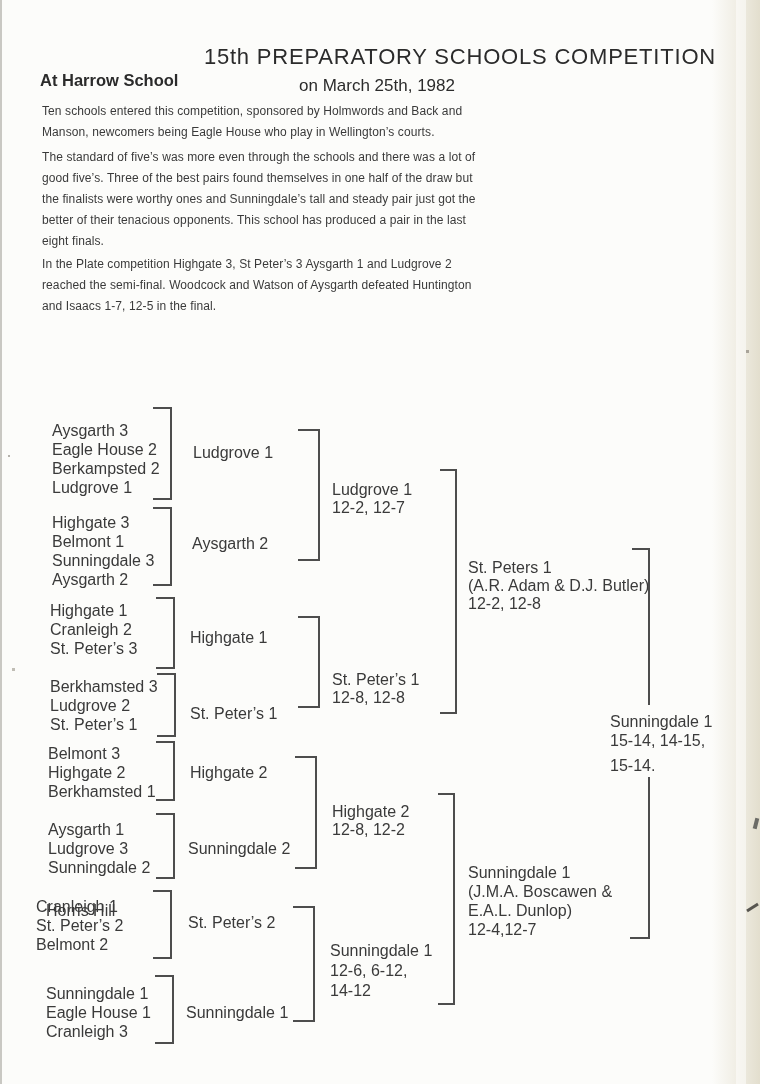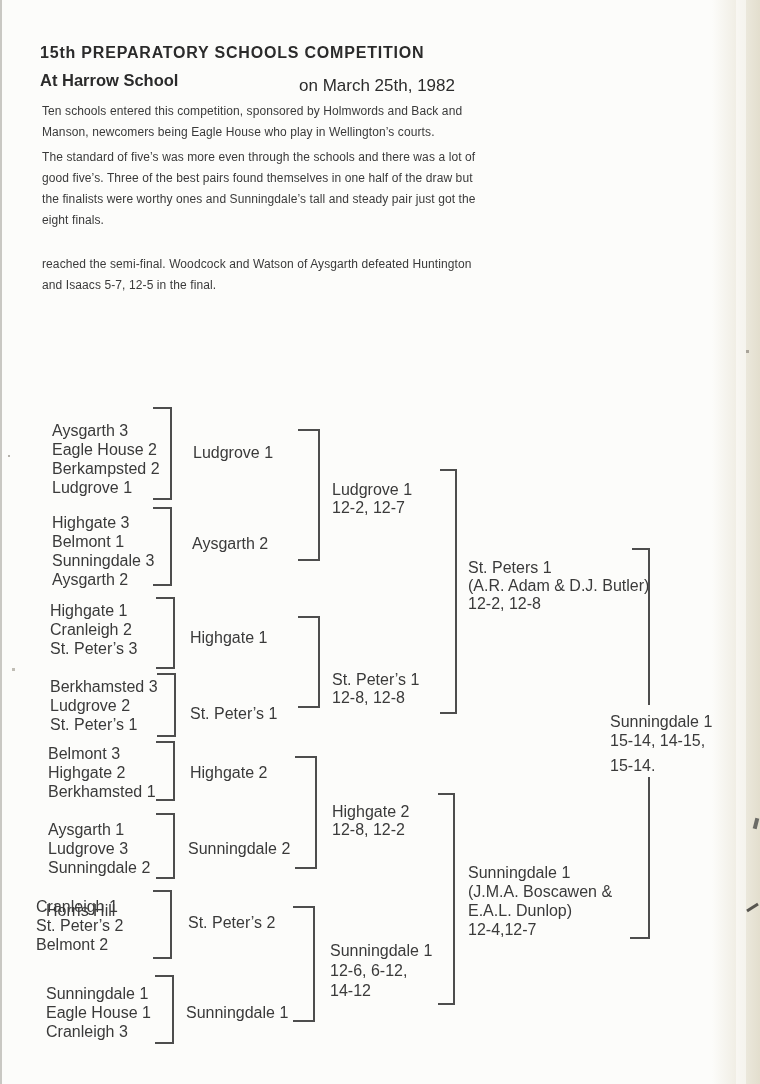--- a/index.html
+++ b/index.html
@@ -17,22 +17,22 @@
     font-family:"Liberation Sans", sans-serif;
     color:var(--ink);
   }
   
   .left-edge{position:absolute;left:0;top:0;width:2px;height:1084px;background:#c9c8c3;}
   .right-shade{position:absolute;right:0;top:0;width:48px;height:1084px;
     background:linear-gradient(to right, rgba(231,227,213,0) 0%, rgba(229,224,208,0.55) 55%, rgba(224,219,201,0.9) 100%);}
   .right-shade2{position:absolute;right:14px;top:0;width:10px;height:1084px;background:rgba(255,255,255,0.5);}
   .speck{position:absolute;background:#57554f;}
   
-  .hdr-title{position:absolute;left:40px;top:44px;width:676px;text-align:left;
-    font-size:16px;font-weight:bold;letter-spacing:0.8px;color:var(--ink-bold);white-space:nowrap;}
+  .hdr-title{position:absolute;left:40px;top:44px;width:676px;text-align:right;
+    font-size:22px;font-weight:normal;letter-spacing:0.8px;color:var(--ink-bold);white-space:nowrap;}
   .hdr-loc{position:absolute;left:40px;top:71px;font-size:16.5px;font-weight:bold;color:var(--ink-bold);white-space:nowrap;}
   .hdr-date{position:absolute;left:40px;top:76px;width:674px;text-align:center;
     font-size:17px;font-weight:normal;color:var(--ink-bold);white-space:nowrap;}
   
   .para{position:absolute;left:42px;}
   .pline{font-size:12px;line-height:21px;white-space:nowrap;letter-spacing:0.1px;}
   
   .teams{position:absolute;}
   .tline{font-size:16px;line-height:19px;white-space:nowrap;}
   .wlab{position:absolute;font-size:16px;white-space:nowrap;}
@@ -55,25 +55,27 @@
   <div class="hdr-date">on March 25th, 1982</div>
 
   <div class="para" style="top:101px">
     <div class="pline">Ten schools entered this competition, sponsored by Holmwords and Back and</div>
     <div class="pline">Manson, newcomers being Eagle House who play in Wellington’s courts.</div>
   </div>
   <div class="para" style="top:147px">
     <div class="pline">The standard of five’s was more even through the schools and there was a lot of</div>
     <div class="pline">good five’s. Three of the best pairs found themselves in one half of the draw but</div>
     <div class="pline">the finalists were worthy ones and Sunningdale’s tall and steady pair just got the</div>
+    <div class="pline">better of their tenacious opponents. This school has produced a pair in the last</div>
     <div class="pline">eight finals.</div>
   </div>
   <div class="para" style="top:254px">
+    <div class="pline">In the Plate competition Highgate 3, St Peter’s 3 Aysgarth 1 and Ludgrove 2</div>
     <div class="pline">reached the semi-final. Woodcock and Watson of Aysgarth defeated Huntington</div>
-    <div class="pline">and Isaacs 5-7, 12-5 in the final.</div>
+    <div class="pline">and Isaacs 1-7, 12-5 in the final.</div>
   </div>
 
   <div class="teams" style="left:52px;top:421px">
     <div class="tline">Aysgarth 3</div>
     <div class="tline">Eagle House 2</div>
     <div class="tline">Berkampsted 2</div>
     <div class="tline">Ludgrove 1</div>
   </div>
   <div class="teams" style="left:52px;top:513px">
     <div class="tline">Highgate 3</div>

